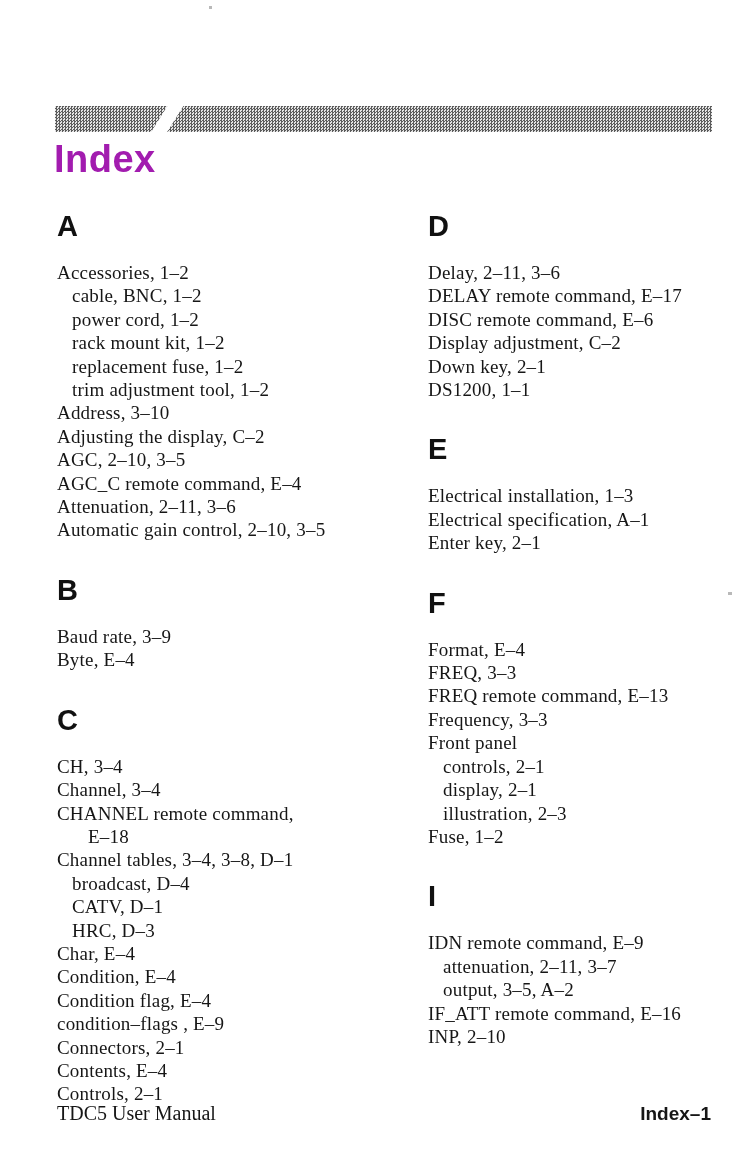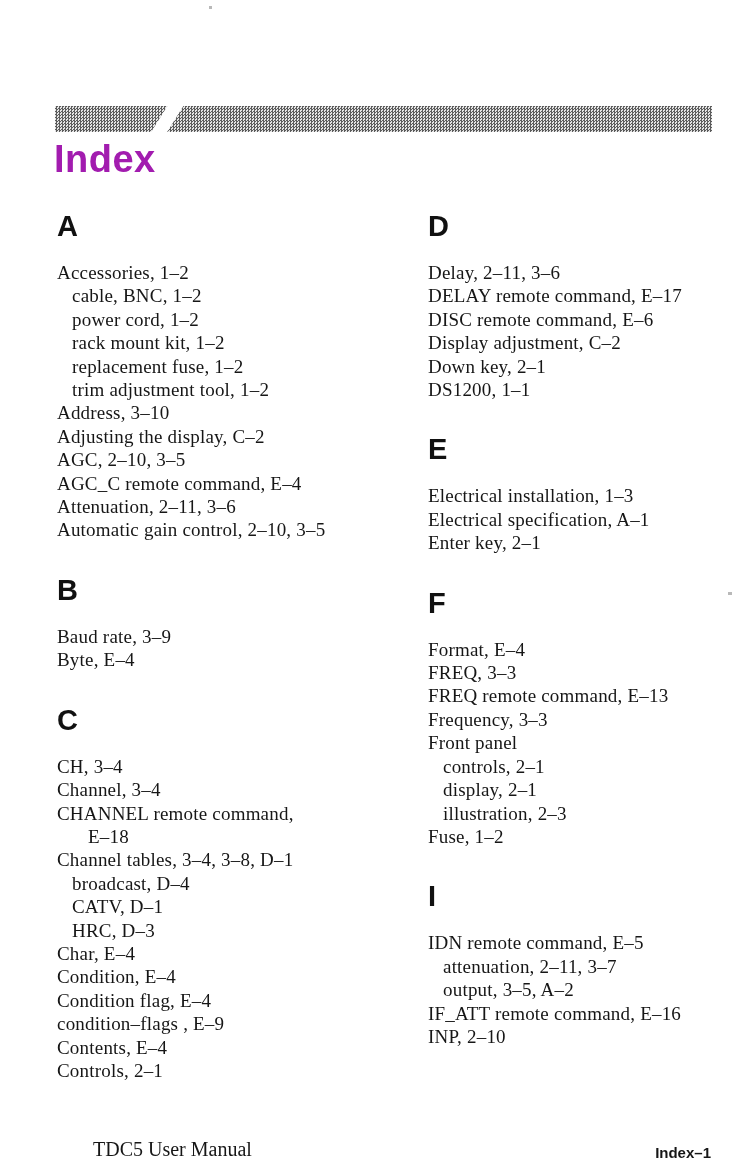--- a/index.html
+++ b/index.html
@@ -64,34 +64,33 @@
     font-size: 19px;
     line-height: 23.4px;
     white-space: nowrap;
     letter-spacing: 0.2px;
   }
   .entry.indent-1 { padding-left: 15px; }
   .entry.indent-2 { padding-left: 31px; }
 
   .footer {
     position: absolute;
-    left: 57px; right: 27px; top: 1138px;
+    left: 57px; right: 27px; top: 1102px;
     display: flex;
     justify-content: space-between;
-    align-items: flex-end;
-    margin-left: 36px;
+    align-items: center;
   }
   .footer-left {
     font-family: "Liberation Serif", serif;
     font-size: 20px;
   }
   .footer-right {
     font-family: "Liberation Sans", sans-serif;
     font-weight: bold;
-    font-size: 15px;
+    font-size: 19px;
   }
 
   
   .artifact { position: absolute; background: #b9b9b9; }
   .artifact.a1 { left: 209px; top: 6px;  width: 3px; height: 3px; }
   .artifact.a2 { left: 728px; top: 592px; width: 4px; height: 3px; }
 </style>
 </head>
 <body>
 
@@ -129,20 +128,21 @@
       <div class="entry indent-0">CHANNEL remote command,</div>
       <div class="entry indent-2">E–18</div>
       <div class="entry indent-0">Channel tables, 3–4, 3–8, D–1</div>
       <div class="entry indent-1">broadcast, D–4</div>
       <div class="entry indent-1">CATV, D–1</div>
       <div class="entry indent-1">HRC, D–3</div>
       <div class="entry indent-0">Char, E–4</div>
       <div class="entry indent-0">Condition, E–4</div>
       <div class="entry indent-0">Condition flag, E–4</div>
       <div class="entry indent-0">condition–flags , E–9</div>
+      <div class="entry indent-0">Connectors, 2–1</div>
       <div class="entry indent-0">Contents, E–4</div>
       <div class="entry indent-0">Controls, 2–1</div>
     </section>
   </div>
 <div class="column right">
     <section class="index-section">
       <h2 class="section-letter">D</h2>
       <div class="entry indent-0">Delay, 2–11, 3–6</div>
       <div class="entry indent-0">DELAY remote command, E–17</div>
       <div class="entry indent-0">DISC remote command, E–6</div>
@@ -163,21 +163,21 @@
       <div class="entry indent-0">FREQ remote command, E–13</div>
       <div class="entry indent-0">Frequency, 3–3</div>
       <div class="entry indent-0">Front panel</div>
       <div class="entry indent-1">controls, 2–1</div>
       <div class="entry indent-1">display, 2–1</div>
       <div class="entry indent-1">illustration, 2–3</div>
       <div class="entry indent-0">Fuse, 1–2</div>
     </section>
     <section class="index-section">
       <h2 class="section-letter">I</h2>
-      <div class="entry indent-0">IDN remote command, E–5</div>
+      <div class="entry indent-0">IDN remote command, E–9</div>
       <div class="entry indent-1">attenuation, 2–11, 3–7</div>
       <div class="entry indent-1">output, 3–5, A–2</div>
       <div class="entry indent-0">IF_ATT remote command, E–16</div>
       <div class="entry indent-0">INP, 2–10</div>
     </section>
   </div>
 
 <div class="footer">
   <span class="footer-left">TDC5 User Manual</span>
   <span class="footer-right">Index–1</span>

